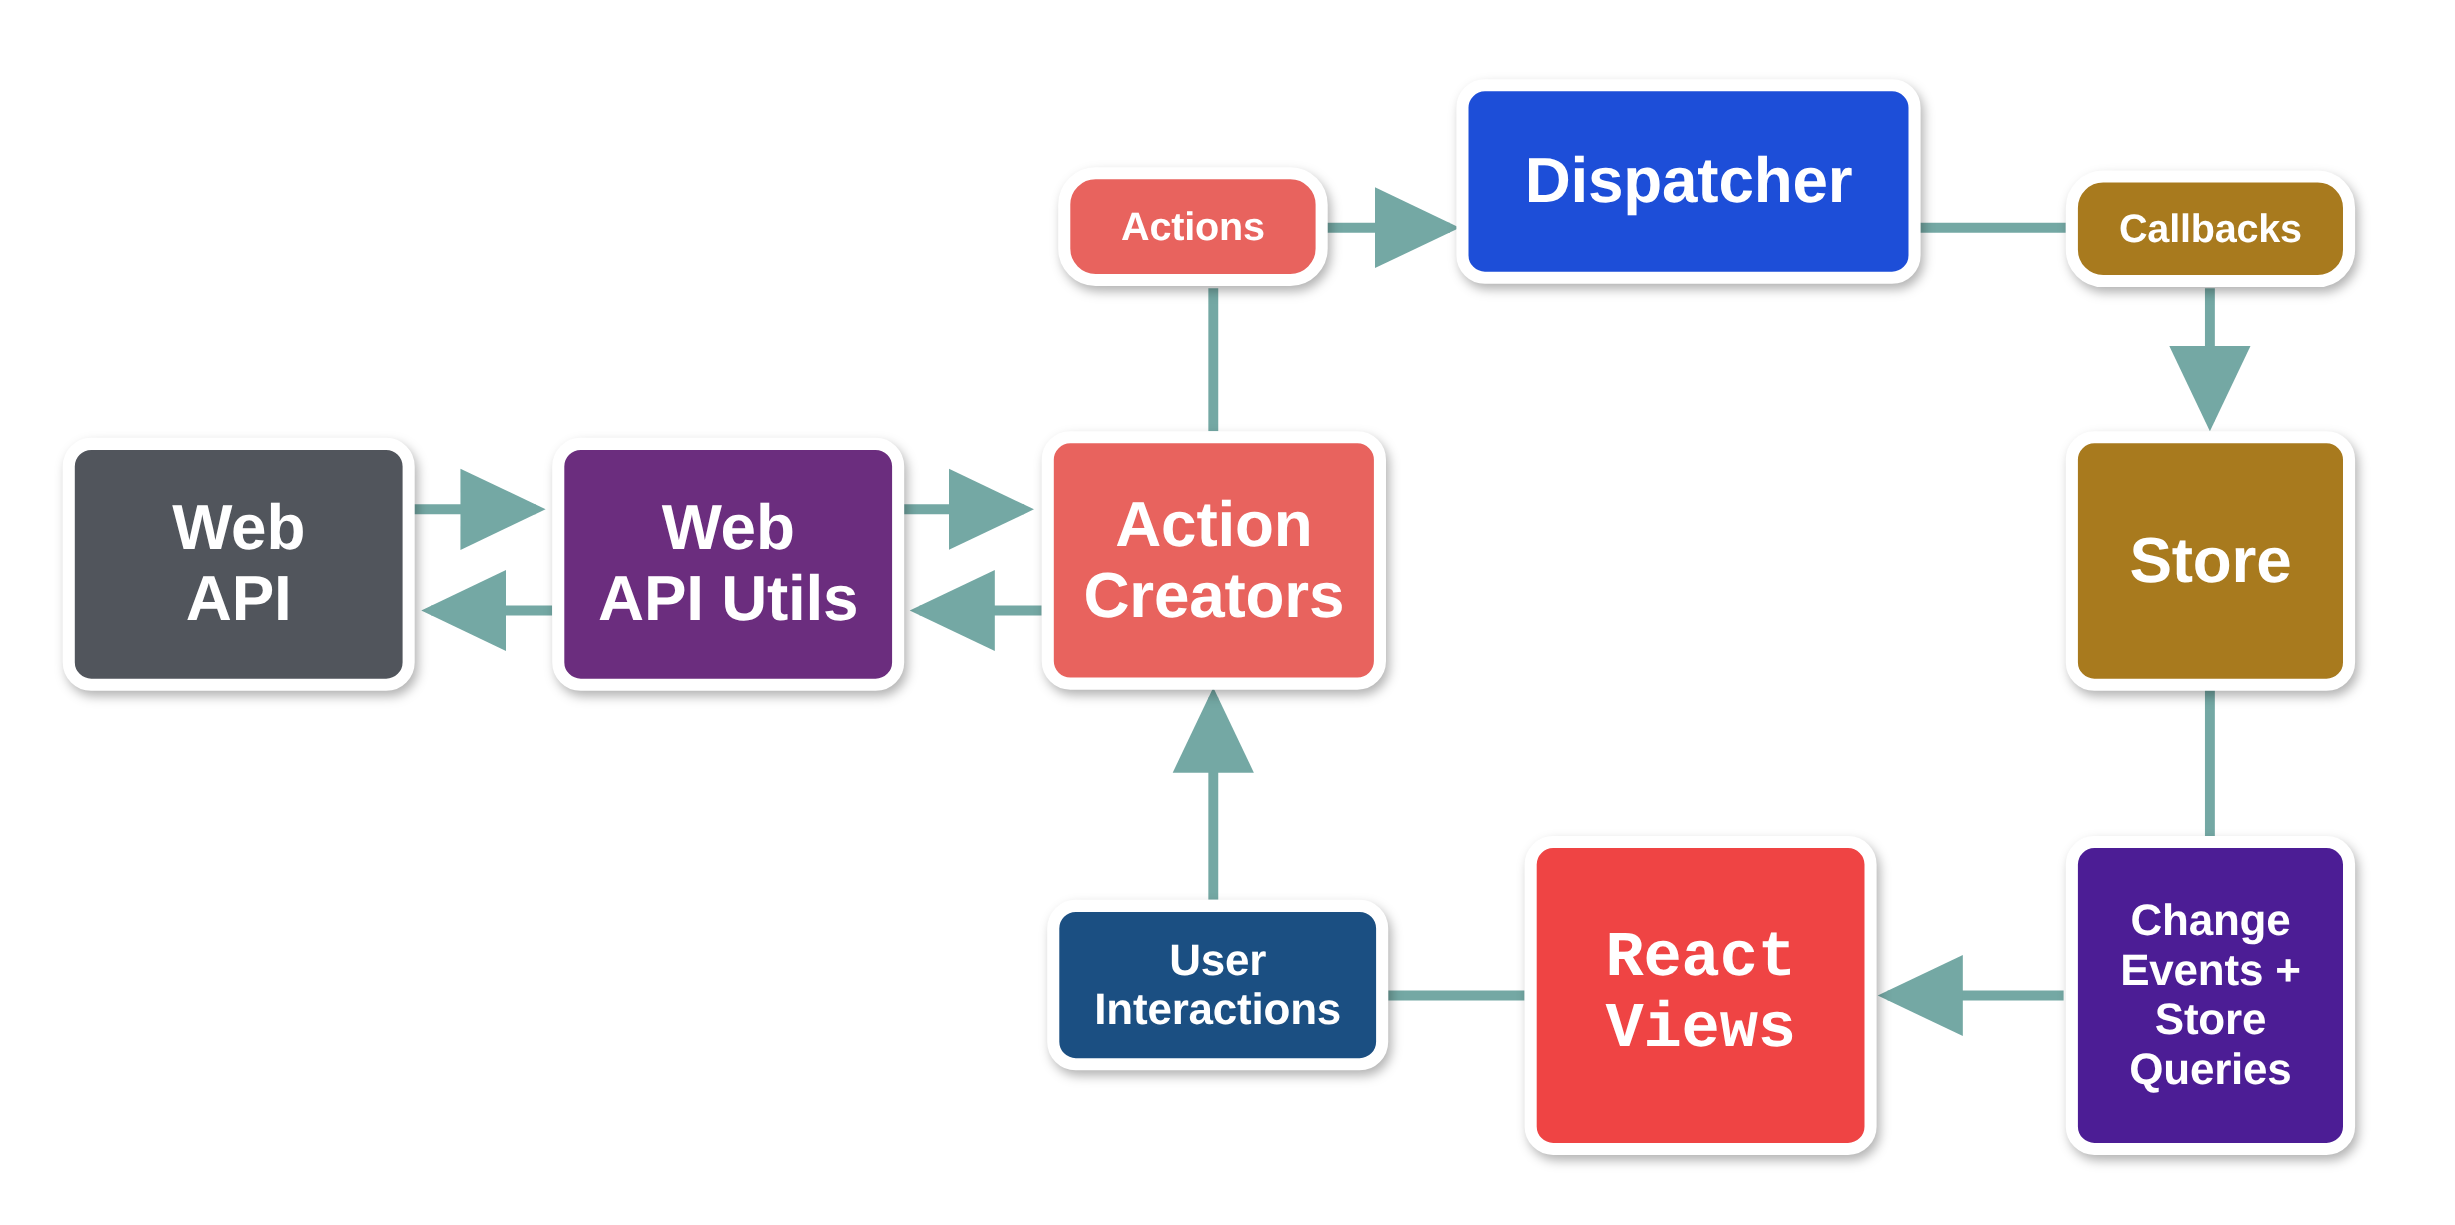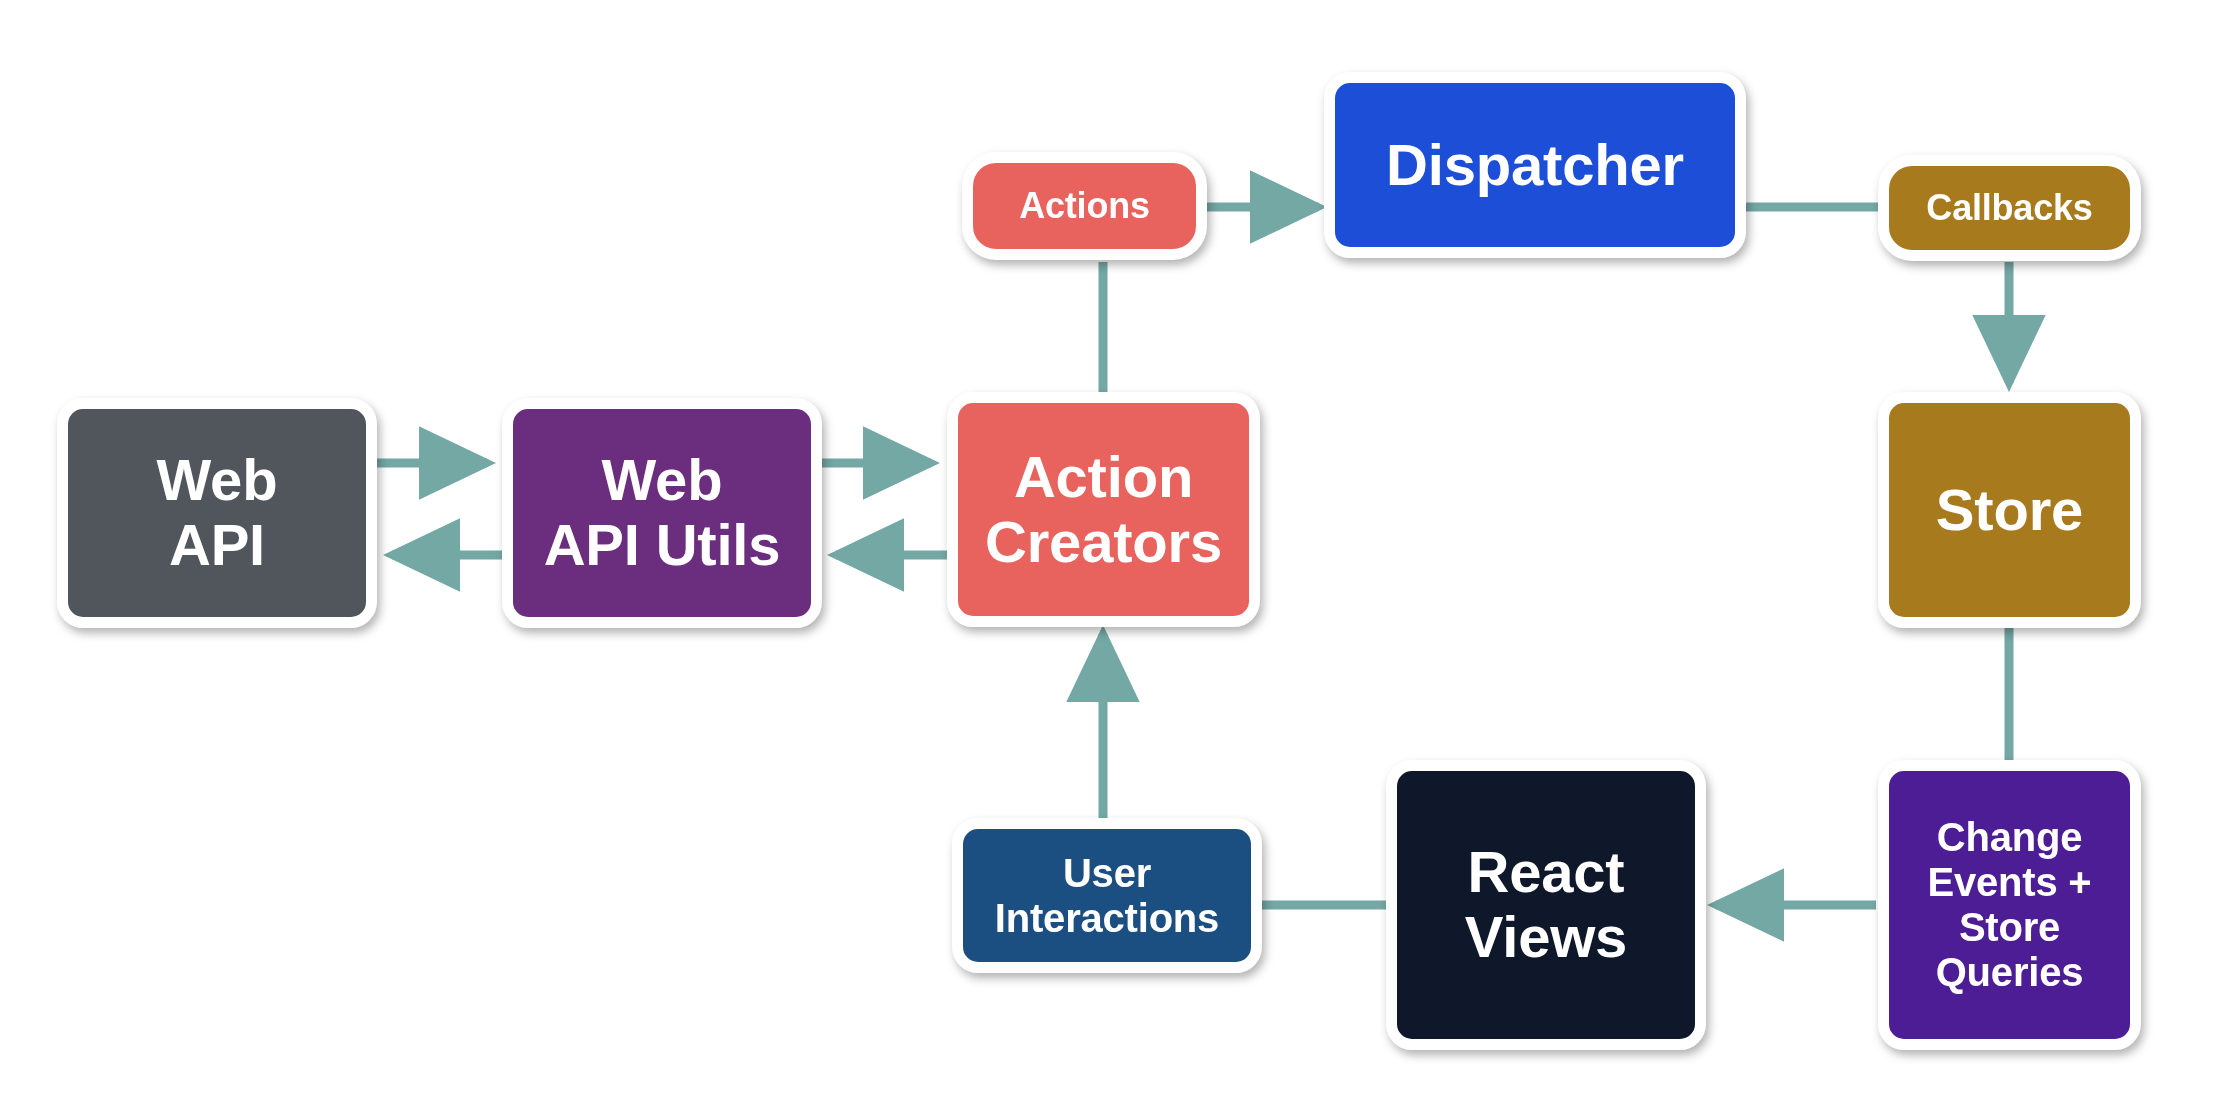--- a/index.html
+++ b/index.html
@@ -136,21 +136,21 @@
     <span class="label">Store</span>
   </div>
 
   <div class="node fs-md" id="node-change-events" style="left:1878px; top:760px; width:263px; height:290px; background:#4c1d95;">
     <span class="label">Change
 Events +
 Store
 Queries</span>
   </div>
 
-  <div class="node fs-xl" id="node-react-views" style="left:1386px; top:760px; width:320px; height:290px; background:#0f172a;">
+  <div class="node fs-xl" id="node-react-views" style="left:1386px; top:760px; width:320px; height:290px; background:#ef4444;font-family:Liberation Mono, monospace;">
     <span class="label">React
 Views</span>
   </div>
 
   <div class="node fs-md" id="node-user-interactions" style="left:952px; top:818px; width:310px; height:155px; background:#1b4f82;">
     <span class="label">User
 Interactions</span>
   </div>
 
 </div>

